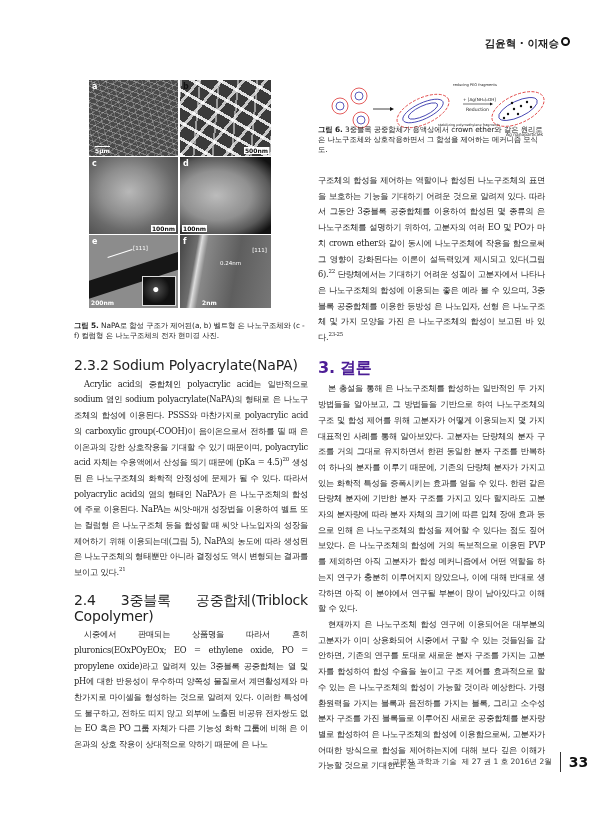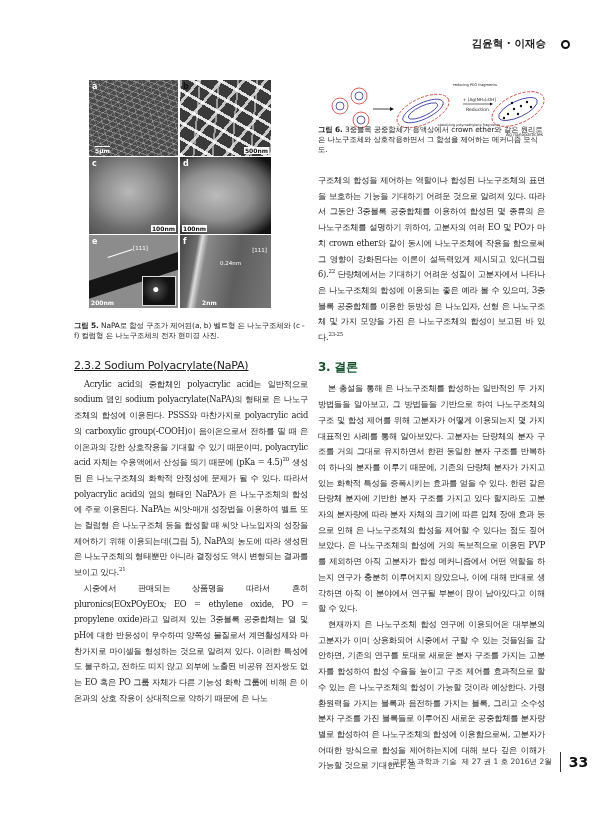--- a/index.html
+++ b/index.html
@@ -1,19 +1,19 @@
 <!DOCTYPE html>
 <html><head>
 <meta charset="utf-8">
 <style>
   * { box-sizing: border-box; margin: 0; padding: 0; }
   html, body { width: 614px; height: 830px; background: #ffffff; overflow: hidden; }
   body { position: relative; font-family: "DejaVu Sans", sans-serif; color: #1a1a1a; }
 
-  .running-head { position: absolute; top: 37px; right: 44px; font-size: 10.5px; font-weight: bold; color: #222; display: flex; align-items: center; gap: 15px; }
+  .running-head { position: absolute; top: 37px; right: 44px; font-size: 10.5px; font-weight: bold; color: #222; display: flex; gap: 2px; }
   .running-head .circle { width: 9px; height: 9px; border: 2.5px solid #111; border-radius: 50%; display: inline-block; }
 
   
   .col-left { position: absolute; left: 77px; top: 80px; width: 231px; }
 
   .fig5 { position: relative; width: 227px; height: 247px; margin-left: 12px; }
   .panel { position: absolute; overflow: hidden; }
   .panel .lbl { position: absolute; top: 2px; left: 3px; font: bold 8px "DejaVu Sans", sans-serif; color: #fff; }
   .panel .lbl.dark { color: #111; }
   .panel .scale { position: absolute; bottom: 2px; font: bold 6px "DejaVu Sans", sans-serif; color: #fff; }
@@ -40,22 +40,22 @@
   .pf .dspace { position: absolute; left: 40px; top: 25px; font: 5.5px "DejaVu Sans", sans-serif; color: #fff; }
 
   .caption { font-size: 7.4px; line-height: 10px; color: #222; letter-spacing: -0.1px; }
   .caption b { font-weight: bold; }
   .fig5-caption { position: absolute; left: 74px; top: 321px; width: 234px; }
 
   .body-text { font-family: "DejaVu Serif", serif; font-size: 8.3px; line-height: 15.7px; color: #1e1e1e; text-align: justify; letter-spacing: -0.25px; }
   .body-text p { text-indent: 10px; }
   .body-text p.noindent { text-indent: 0; }
   sup { font-size: 5.5px; vertical-align: super; line-height: 0; }
-  .subhead { font-family: "DejaVu Sans", sans-serif; font-size: 11px; color: #222; margin: 12px 0 3px 0; letter-spacing: -0.2px; text-decoration: underline; }
-  .section-title { font-family: "DejaVu Sans", sans-serif; font-size: 12px; font-weight: bold; color: #14532d; margin: 14px 0 6px 0; }
+  .subhead { font-family: "DejaVu Sans", sans-serif; font-size: 14px; color: #222; margin: 12px 0 3px 0; letter-spacing: -0.2px; }
+  .section-title { font-family: "DejaVu Sans", sans-serif; font-size: 16px; font-weight: bold; color: #4c1d95; margin: 14px 0 6px 0; }
 
   .block-left { position: absolute; left: 74px; top: 346px; width: 234px; }
   .block-right { position: absolute; left: 318px; top: 173px; width: 227px; }
 
   .fig6 { position: absolute; left: 318px; top: 76px; width: 228px; height: 62px; }
   .fig6-caption-wrap { position: absolute; left: 318px; top: 125px; width: 228px; }
 
   .footer { position: absolute; left: 392px; top: 752px; font-size: 7.5px; color: #333; display: flex; align-items: center; gap: 5px; }
   .footer .bar { width: 1px; height: 20px; background: #333; margin: 0 3px; }
   .footer .page { font-size: 14px; font-weight: bold; color: #111; }
@@ -148,20 +148,21 @@
   </svg>
 </div>
 
 <div class="caption fig6-caption-wrap">
   <b>그림 6.</b><span> 3중블록 공중합체가 용액상에서 crown ether와 같은 원리로 은 나노구조체와 상호작용하면서 그 합성을 제어하는 메커니즘 모식도.</span>
 </div>
 
 <div class="body-text block-left">
   <div class="subhead">2.3.2 Sodium Polyacrylate(NaPA)</div>
   <p><span>Acrylic acid의 중합체인 polyacrylic acid는 일반적으로 sodium 염인 sodium polyacrylate(NaPA)의 형태로 은 나노구조체의 합성에 이용된다. PSSS와 마찬가지로 polyacrylic acid의 carboxylic group(-COOH)이 음이온으로서 전하를 띨 때 은 이온과의 강한 상호작용을 기대할 수 있기 때문이며, polyacrylic acid 자체는 수용액에서 산성을 띄기 때문에 (pKa = 4.5)</span><sup>20</sup><span> 생성된 은 나노구조체의 화학적 안정성에 문제가 될 수 있다. 따라서 polyacrylic acid의 염의 형태인 NaPA가 은 나노구조체의 합성에 주로 이용된다. NaPA는 씨앗-매개 성장법을 이용하여 벨트 또는 컬럼형 은 나노구조체 등을 합성할 때 씨앗 나노입자의 성장을 제어하기 위해 이용되는데(그림 5), NaPA의 농도에 따라 생성된 은 나노구조체의 형태뿐만 아니라 결정성도 역시 변형되는 결과를 보이고 있다.</span><sup>21</sup></p>
+  <div class="subhead">2.4 3중블록 공중합체(Triblock Copolymer)</div>
   <p>시중에서 판매되는 상품명을 따라서 흔히 pluronics(EOxPOyEOx; EO = ethylene oxide, PO = propylene oxide)라고 알려져 있는 3중블록 공중합체는 열 및 pH에 대한 반응성이 우수하며 양쪽성 물질로서 계면활성제와 마찬가지로 마이셀을 형성하는 것으로 알려져 있다. 이러한 특성에도 불구하고, 전하도 띠지 않고 외부에 노출된 비공유 전자쌍도 없는 EO 혹은 PO 그룹 자체가 다른 기능성 화학 그룹에 비해 은 이온과의 상호 작용이 상대적으로 약하기 때문에 은 나노</p>
 </div>
 
 <div class="body-text block-right">
   <p class="noindent"><span>구조체의 합성을 제어하는 역할이나 합성된 나노구조체의 표면을 보호하는 기능을 기대하기 어려운 것으로 알려져 있다. 따라서 그동안 3중블록 공중합체를 이용하여 합성된 몇 종류의 은 나노구조체를 설명하기 위하여, 고분자의 여러 EO 및 PO가 마치 crown ether와 같이 동시에 나노구조체에 작용을 함으로써 그 영향이 강화된다는 이론이 설득력있게 제시되고 있다(그림 6).</span><sup>22</sup><span> 단량체에서는 기대하기 어려운 성질이 고분자에서 나타나 은 나노구조체의 합성에 이용되는 좋은 예라 볼 수 있으며, 3중블록 공중합체를 이용한 등방성 은 나노입자, 선형 은 나노구조체 및 가지 모양을 가진 은 나노구조체의 합성이 보고된 바 있다.</span><sup>23-25</sup></p>
   <div class="section-title">3. 결론</div>
   <p>본 총설을 통해 은 나노구조체를 합성하는 일반적인 두 가지 방법들을 알아보고, 그 방법들을 기반으로 하여 나노구조체의 구조 및 합성 제어를 위해 고분자가 어떻게 이용되는지 몇 가지 대표적인 사례를 통해 알아보았다. 고분자는 단량체의 분자 구조를 거의 그대로 유지하면서 한편 동일한 분자 구조를 반복하여 하나의 분자를 이루기 때문에, 기존의 단량체 분자가 가지고 있는 화학적 특성을 증폭시키는 효과를 얻을 수 있다. 한편 같은 단량체 분자에 기반한 분자 구조를 가지고 있다 할지라도 고분자의 분자량에 따라 분자 자체의 크기에 따른 입체 장애 효과 등으로 인해 은 나노구조체의 합성을 제어할 수 있다는 점도 짚어보았다. 은 나노구조체의 합성에 거의 독보적으로 이용된 PVP를 제외하면 아직 고분자가 합성 메커니즘에서 어떤 역할을 하는지 연구가 충분히 이루어지지 않았으나, 이에 대해 반대로 생각하면 아직 이 분야에서 연구될 부분이 많이 남아있다고 이해할 수 있다.</p>
   <p>현재까지 은 나노구조체 합성 연구에 이용되어온 대부분의 고분자가 이미 상용화되어 시중에서 구할 수 있는 것들임을 감안하면, 기존의 연구를 토대로 새로운 분자 구조를 가지는 고분자를 합성하여 합성 수율을 높이고 구조 제어를 효과적으로 할 수 있는 은 나노구조체의 합성이 가능할 것이라 예상한다. 가령 환원력을 가지는 블록과 음전하를 가지는 블록, 그리고 소수성 분자 구조를 가진 블록들로 이루어진 새로운 공중합체를 분자량별로 합성하여 은 나노구조체의 합성에 이용함으로써, 고분자가 어떠한 방식으로 합성을 제어하는지에 대해 보다 깊은 이해가 가능할 것으로 기대한다. 은</p>
 </div>
 

